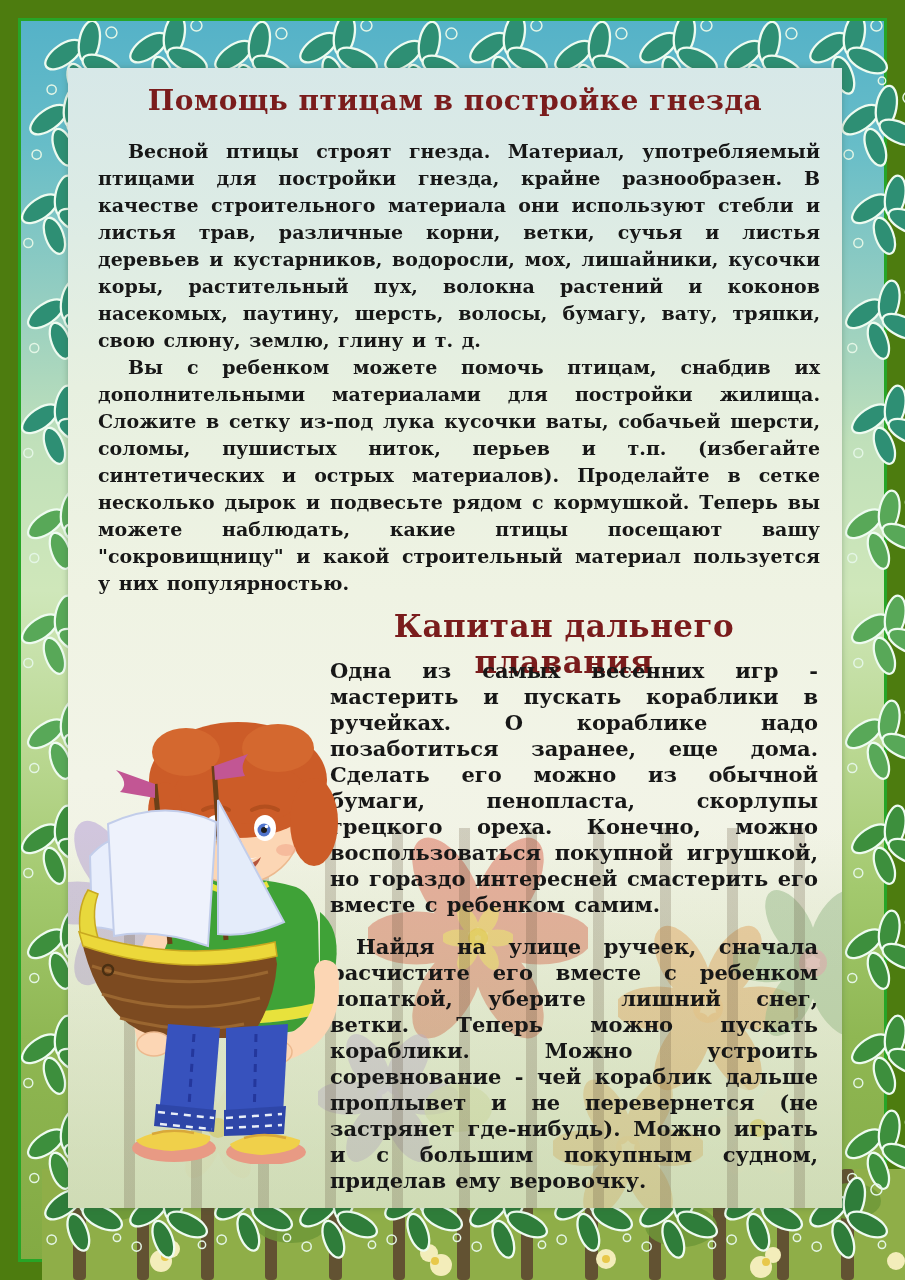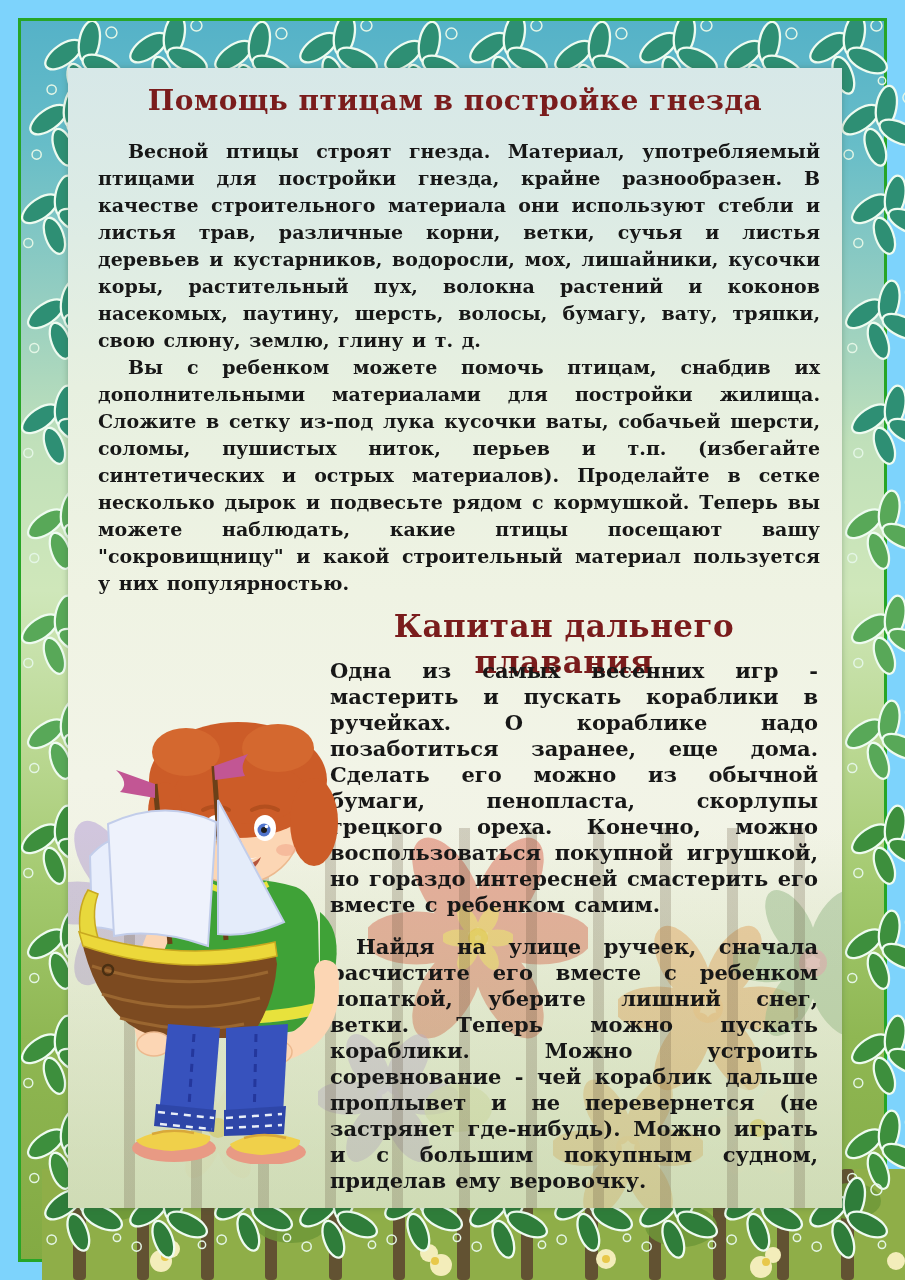--- a/index.html
+++ b/index.html
@@ -1,20 +1,20 @@
 <!DOCTYPE html>
 <html lang="ru"><head>
 <meta charset="utf-8">
 <style>
   html,body { margin:0; padding:0; }
   body { width:905px; height:1280px; font-family:"DejaVu Serif","Liberation Serif",serif; }
 
   .page {
     position:relative; width:905px; height:1280px; overflow:hidden;
-    background:#7dd3fc;
+    background:#4d7c0f;
   }
   
   .frame-area {
     position:absolute; left:18px; top:18px; right:18px; bottom:18px;
     border:3px solid #27a527;
     background:linear-gradient(180deg,
       #55b2c8 0%, #67bdc8 10%, #93cdc1 22%, #c0e0ba 34%,
       #cfe7ba 46%, #bcd995 58%, #a3c96e 70%, #8fb753 82%, #83aa43 100%);
   }
   .frame-svg { position:absolute; left:0; top:0; width:905px; height:1280px; }

